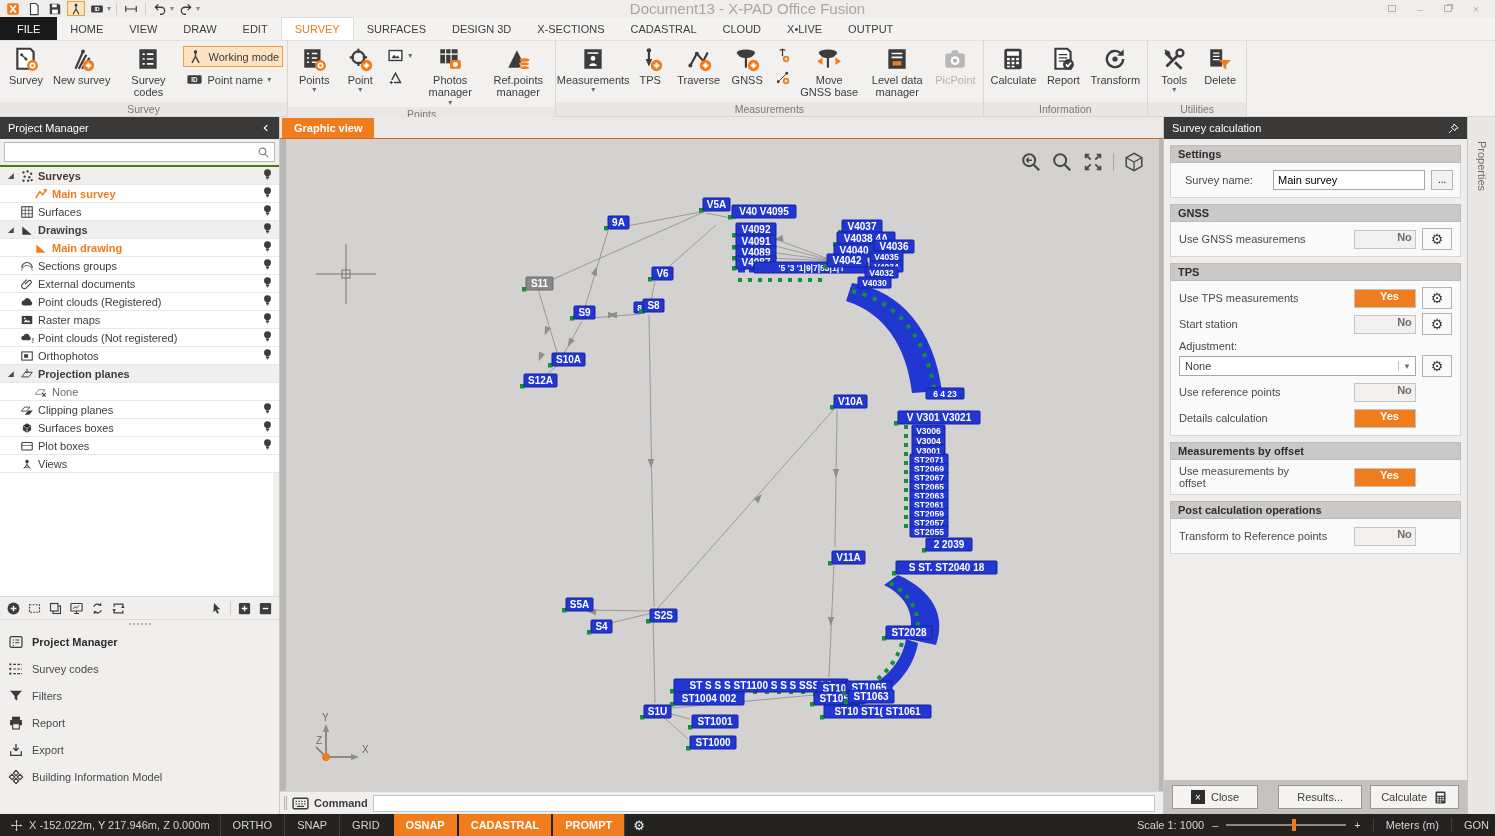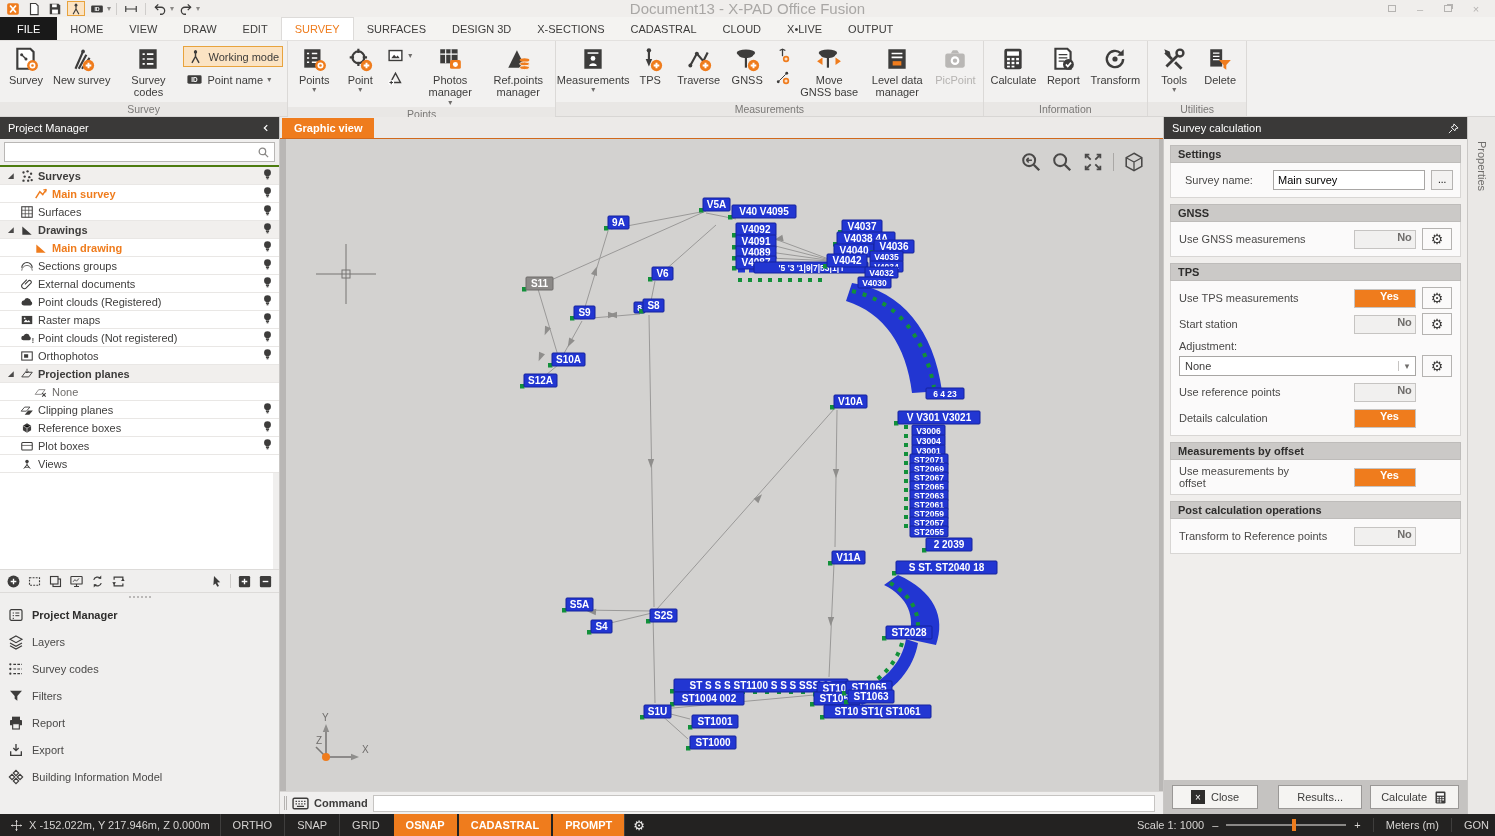--- a/index.html
+++ b/index.html
@@ -758,21 +758,21 @@
               </svg></span>
    </div>
           <div class="trow " style="padding-left:4px">
      <span class="arrow"></span>
      <span class="ticon">
               <svg width="14" height="14" viewBox="0 0 24 24">
                 <path d="M5 8l7-4 7 4v8l-7 4-7-4z" fill="#3d3c3b"></path>
                 <path d="M5 8l7 4 7-4M12 12v8" stroke="#fff" stroke-width="1"></path>
               </svg>
             </span>
-     <span class="tlabel  ">Reference boxes</span>
+     <span class="tlabel  ">Surfaces boxes</span>
      <span class="bulb"><svg width="11" height="13" viewBox="0 0 24 28">
                 <circle cx="12" cy="10" r="7.5" fill="#3d3c3b"></circle>
                 <rect x="8.5" y="18" width="7" height="3.5" fill="#3d3c3b"></rect>
                 <rect x="10" y="22" width="4" height="2.5" fill="#3d3c3b"></rect>
               </svg></span>
    </div>
           <div class="trow " style="padding-left:4px">
      <span class="arrow"></span>
      <span class="ticon">
               <svg width="14" height="14" viewBox="0 0 24 24">
@@ -868,27 +868,20 @@
           <i></i>
           <i></i>
         </div>
       <div class="pm-nav" id="pm-nav">
           <div class="nrow active">
             <svg width="16" height="16" viewBox="0 0 24 24">
               <rect x="3" y="4" width="18" height="16" rx="2" fill="none" stroke="#3d3c3b" stroke-width="1.8"></rect>
               <path d="M7 9h2M11 9h6M7 13h2M11 13h6M7 17h2" stroke="#3d3c3b" stroke-width="1.5"></path>
             </svg>
             <span>Project Manager</span>
-          </div>
-          <div class="nrow ">
-            <svg width="16" height="16" viewBox="0 0 24 24">
-              <path d="M12 3l9 5-9 5-9-5z" fill="none" stroke="#3d3c3b" stroke-width="1.7"></path>
-              <path d="M3 13.5l9 5 9-5M3 17.5l9 5 9-5" fill="none" stroke="#3d3c3b" stroke-width="1.7"></path>
-            </svg>
-            <span>Layers</span>
           </div>
           <div class="nrow ">
             <svg width="16" height="16" viewBox="0 0 24 24">
               <path d="M8 5h13M8 12h13M8 19h13" stroke="#3d3c3b" stroke-width="1.8" stroke-dasharray="4 2"></path>
               <circle cx="3.5" cy="5" r="1.7" fill="#3d3c3b"></circle>
               <circle cx="3.5" cy="12" r="1.7" fill="#3d3c3b"></circle>
               <circle cx="3.5" cy="19" r="1.7" fill="#3d3c3b"></circle>
             </svg>
             <span>Survey codes</span>
           </div>

